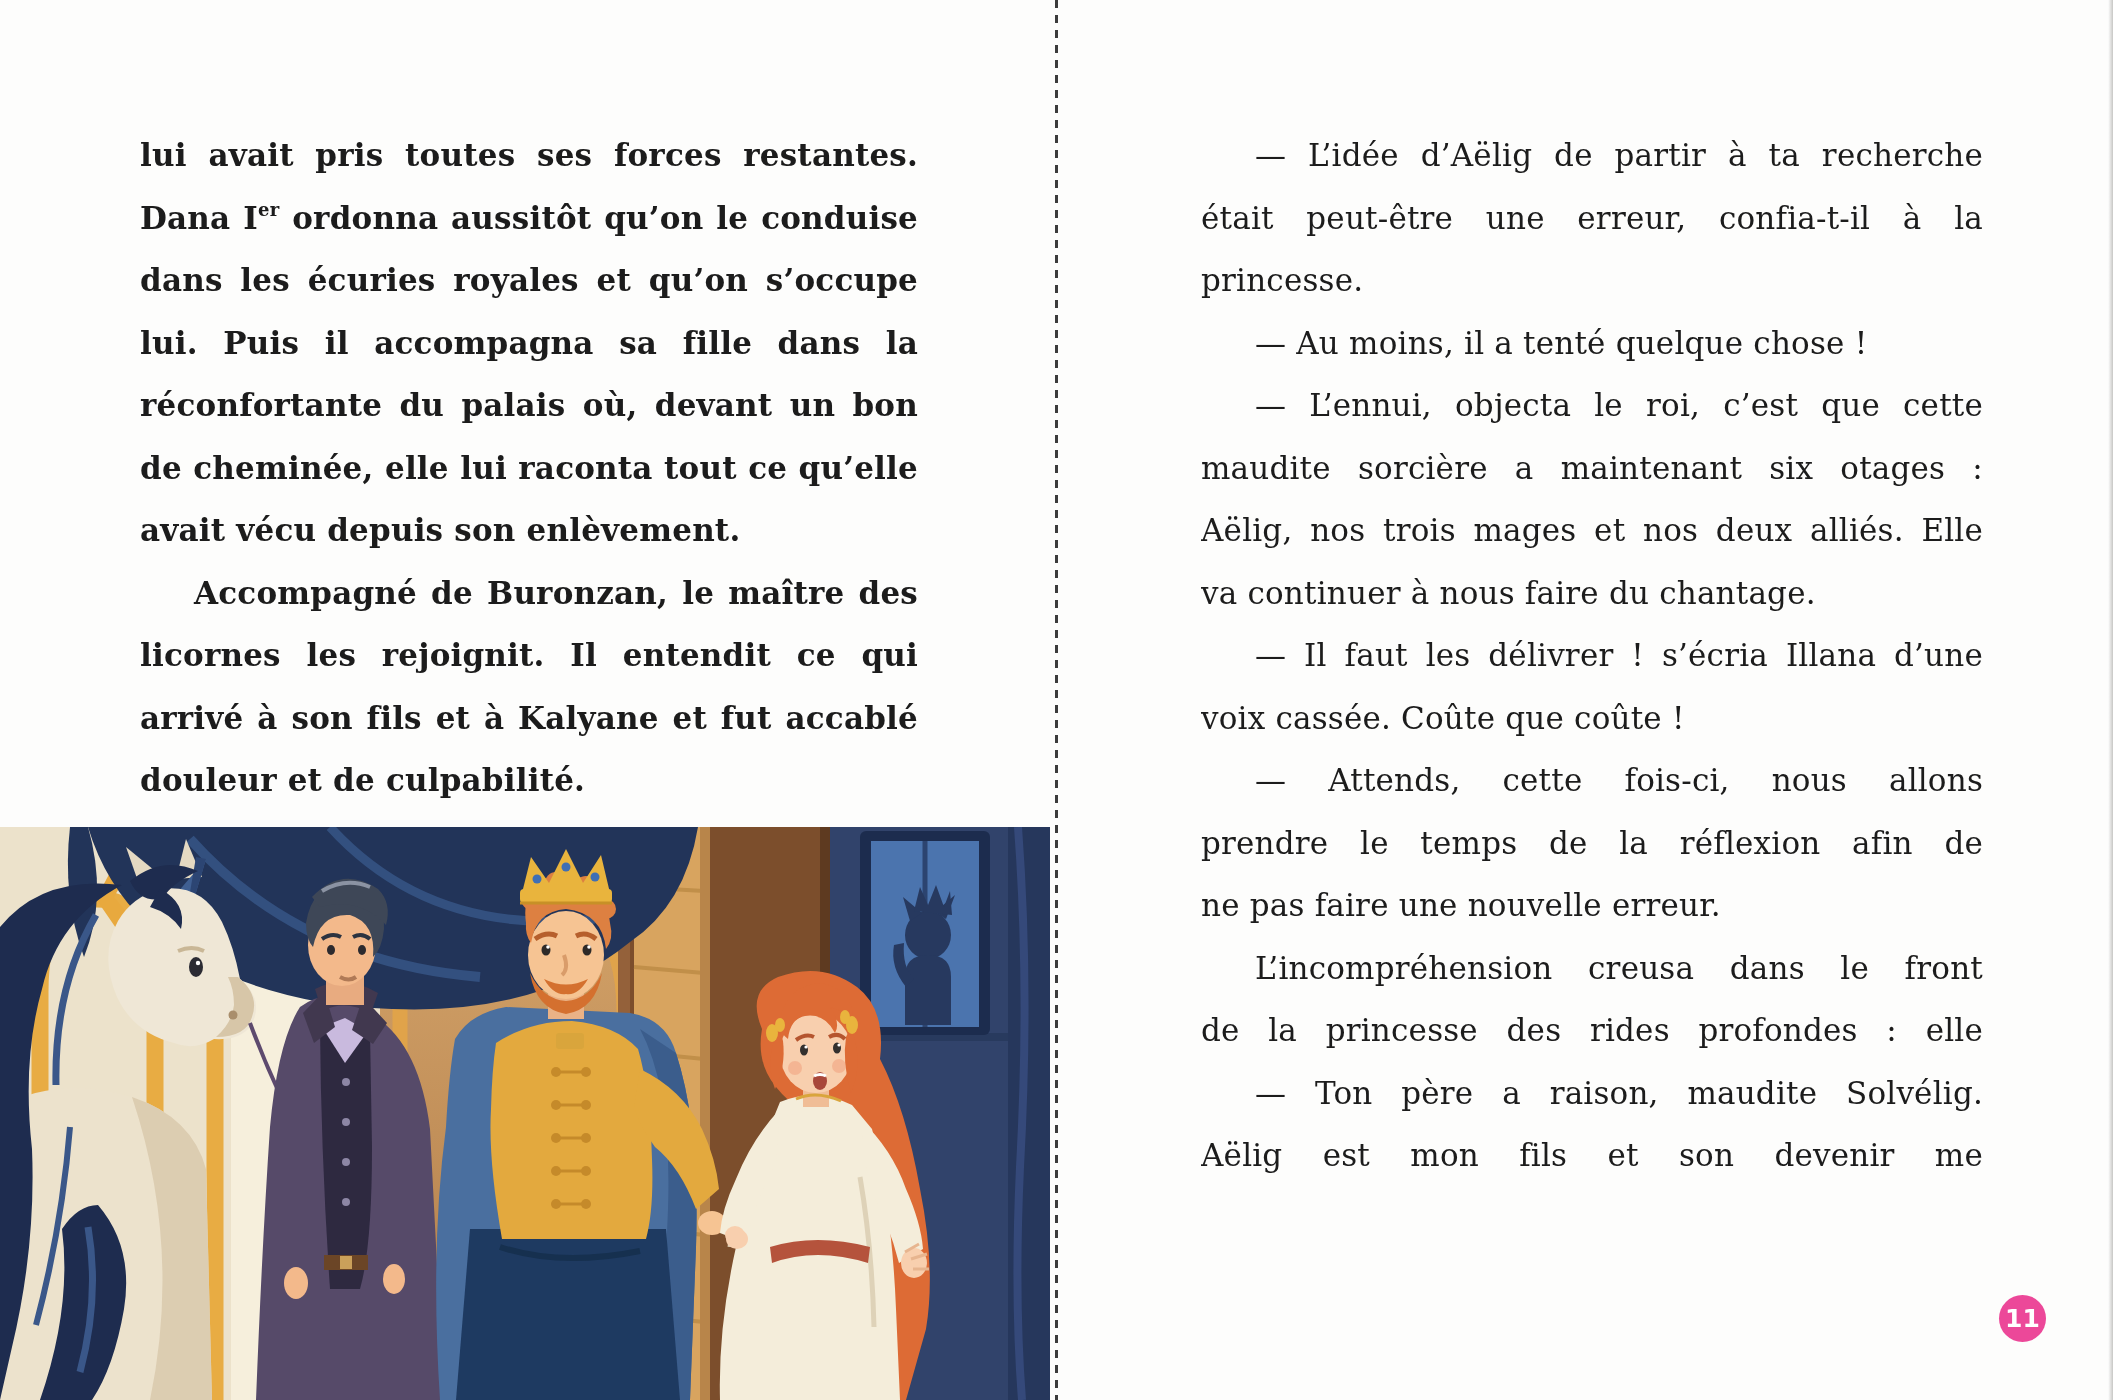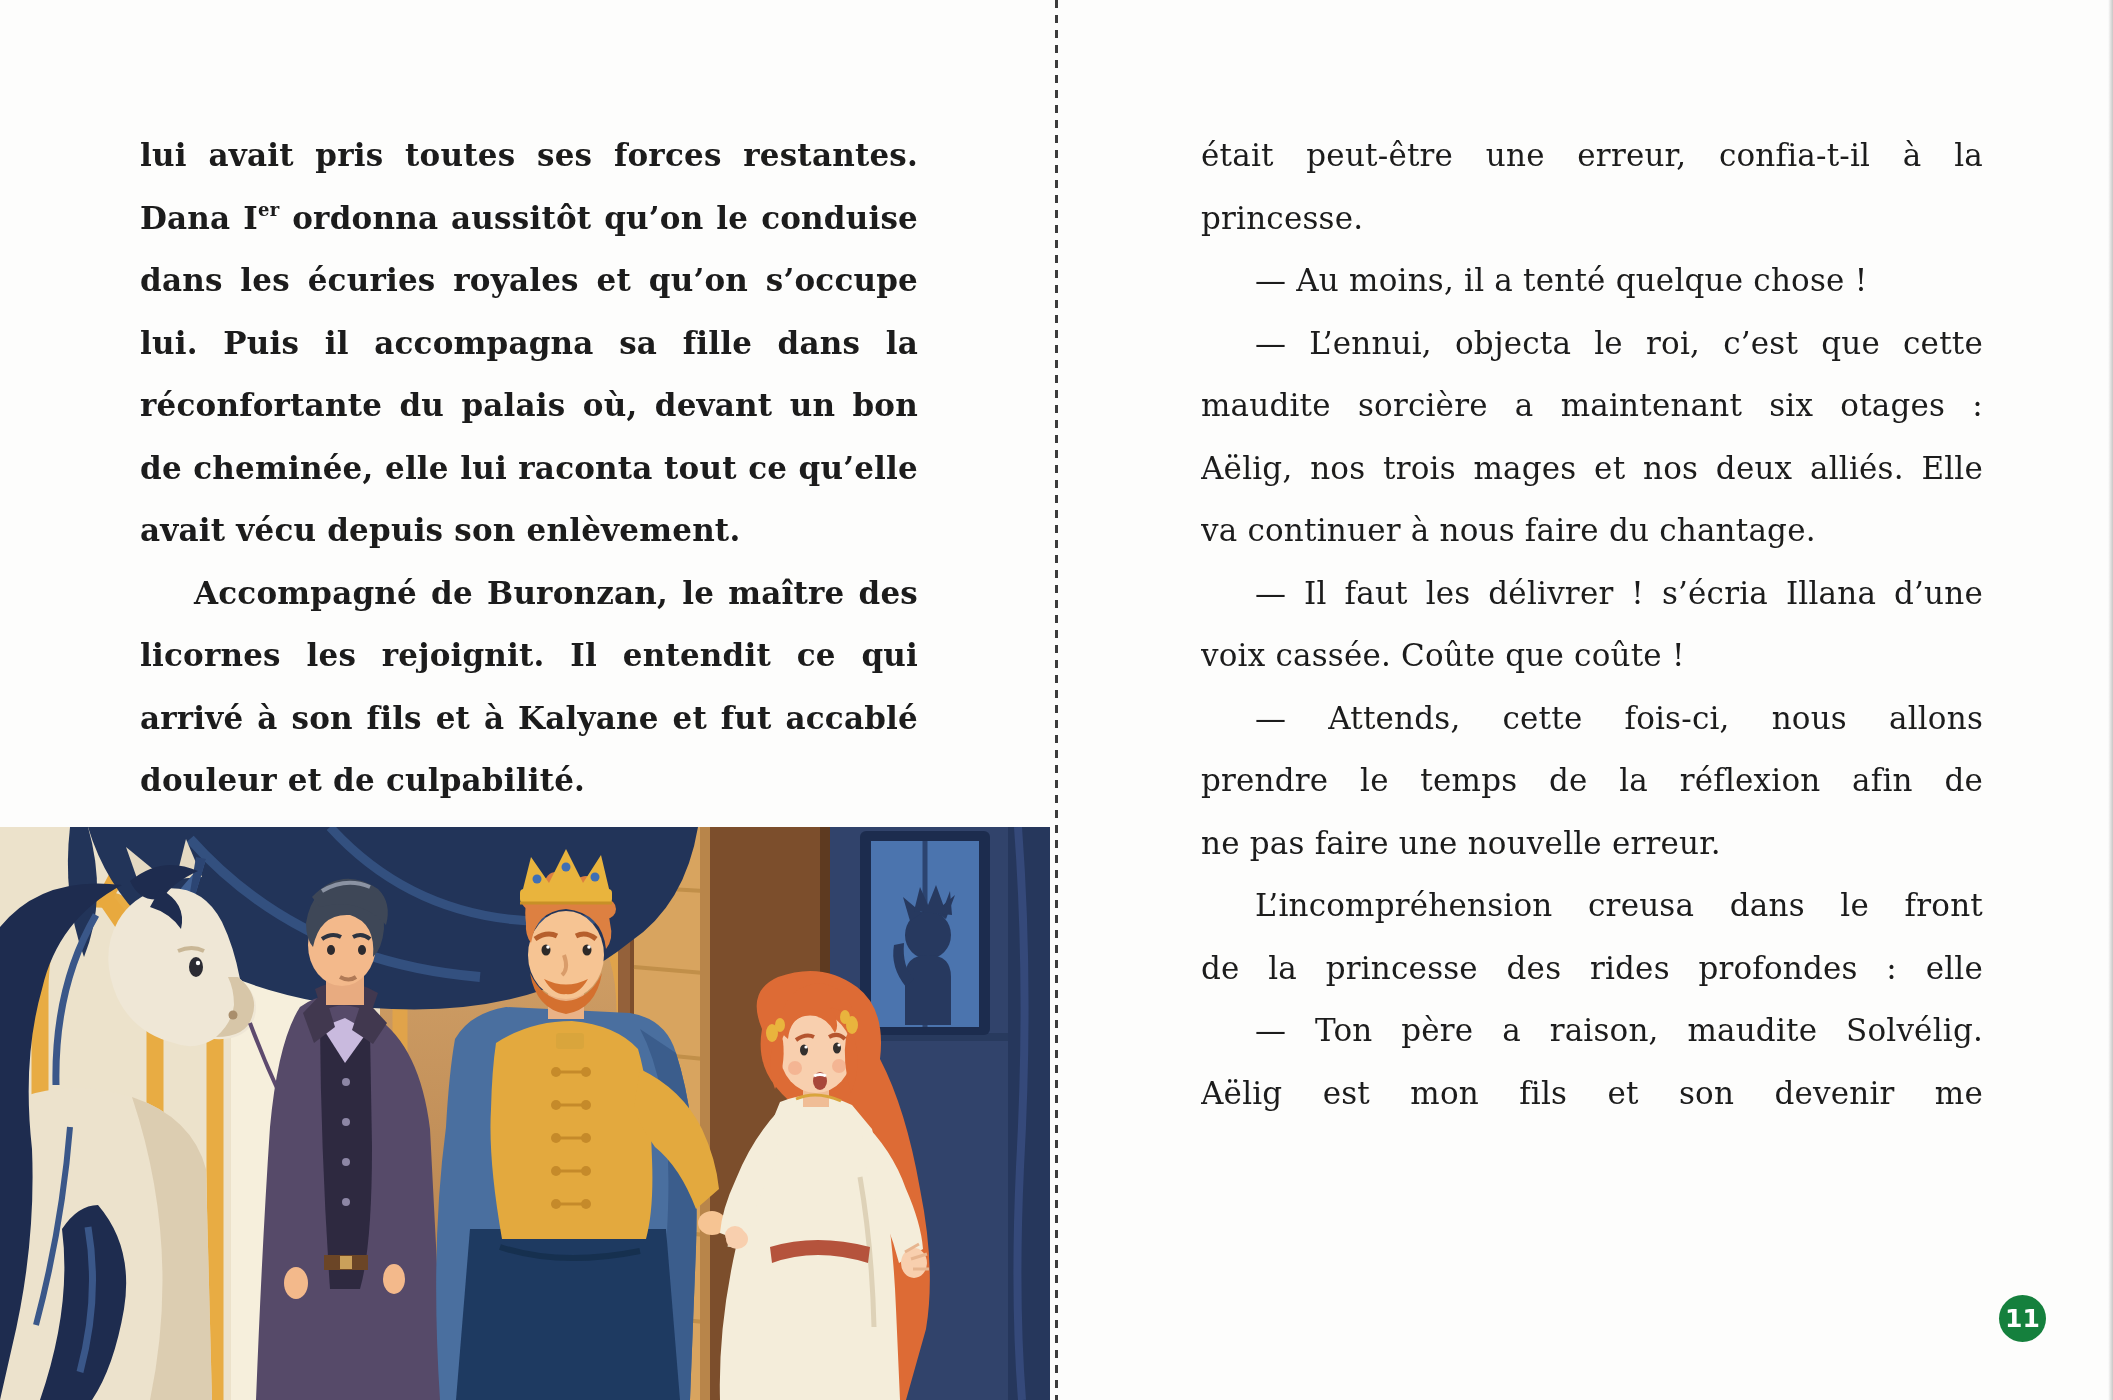--- a/index.html
+++ b/index.html
@@ -287,36 +287,37 @@
           <ellipse cx="735" cy="408" rx="10" ry="9" fill="#f8cfae"></ellipse>
         </g>
       </svg>
     </figure>
   </div>
 
   <div class="divider"></div>
 
   <div>
     <div class="textcol textcol-right">
+        <div class="line just ind">— L’idée d’Aëlig de partir à ta recherche</div>
         <div class="line just">était peut-être une erreur, confia-t-il à la</div>
         <div class="line">princesse.</div>
         <div class="line ind">— Au moins, il a tenté quelque chose&nbsp;!</div>
         <div class="line just ind">— L’ennui, objecta le roi, c’est que cette</div>
         <div class="line just">maudite sorcière a maintenant six otages&nbsp;:</div>
         <div class="line just">Aëlig, nos trois mages et nos deux alliés. Elle</div>
         <div class="line">va continuer à nous faire du chantage.</div>
         <div class="line just ind">— Il faut les délivrer&nbsp;! s’écria Illana d’une</div>
         <div class="line">voix cassée. Coûte que coûte&nbsp;!</div>
         <div class="line just ind">— Attends, cette fois-ci, nous allons</div>
         <div class="line just">prendre le temps de la réflexion afin de</div>
         <div class="line">ne pas faire une nouvelle erreur.</div>
         <div class="line just ind">L’incompréhension creusa dans le front</div>
         <div class="line just">de la princesse des rides profondes&nbsp;: elle</div>
         <div class="line just ind">— Ton père a raison, maudite Solvélig.</div>
         <div class="line just">Aëlig est mon fils et son devenir me</div>
       </div>
-    <div class="badge" style="background: #15803d;">
+    <div class="badge" style="background: #ec4899;">
       <span>11</span>
     </div>
   </div>
 
   <div class="scan-edge"></div>
 </div>
 
 </body></html>

